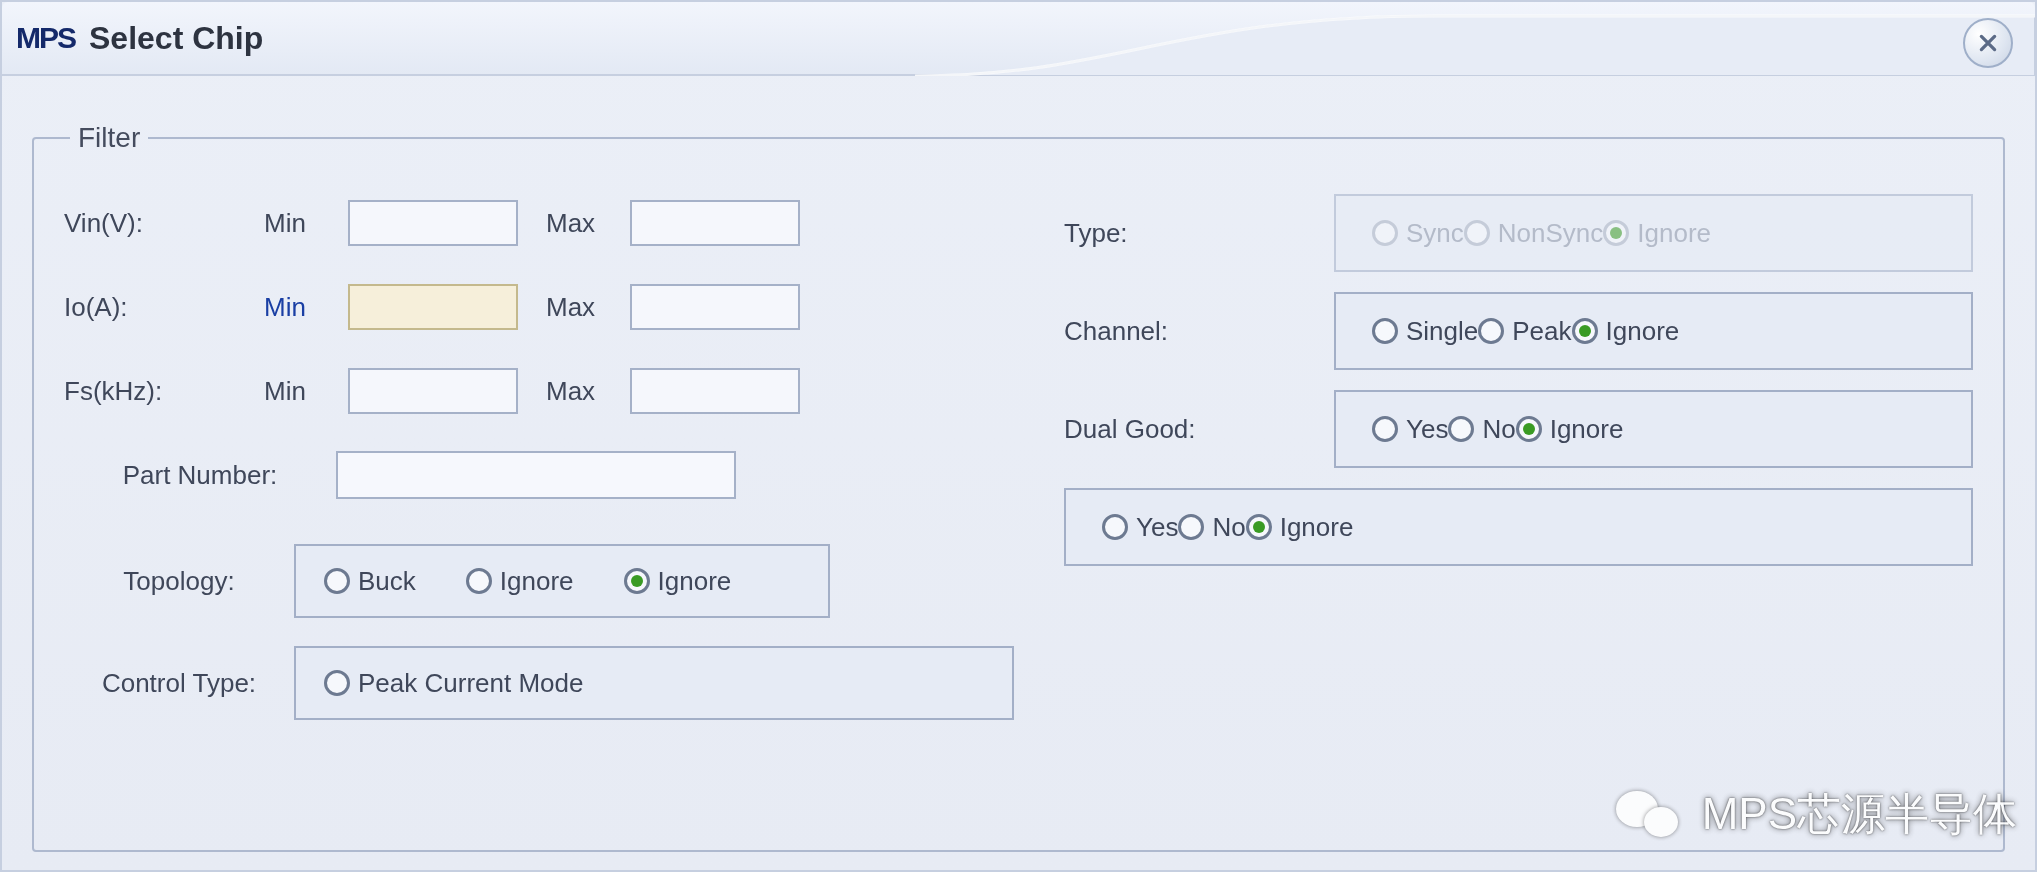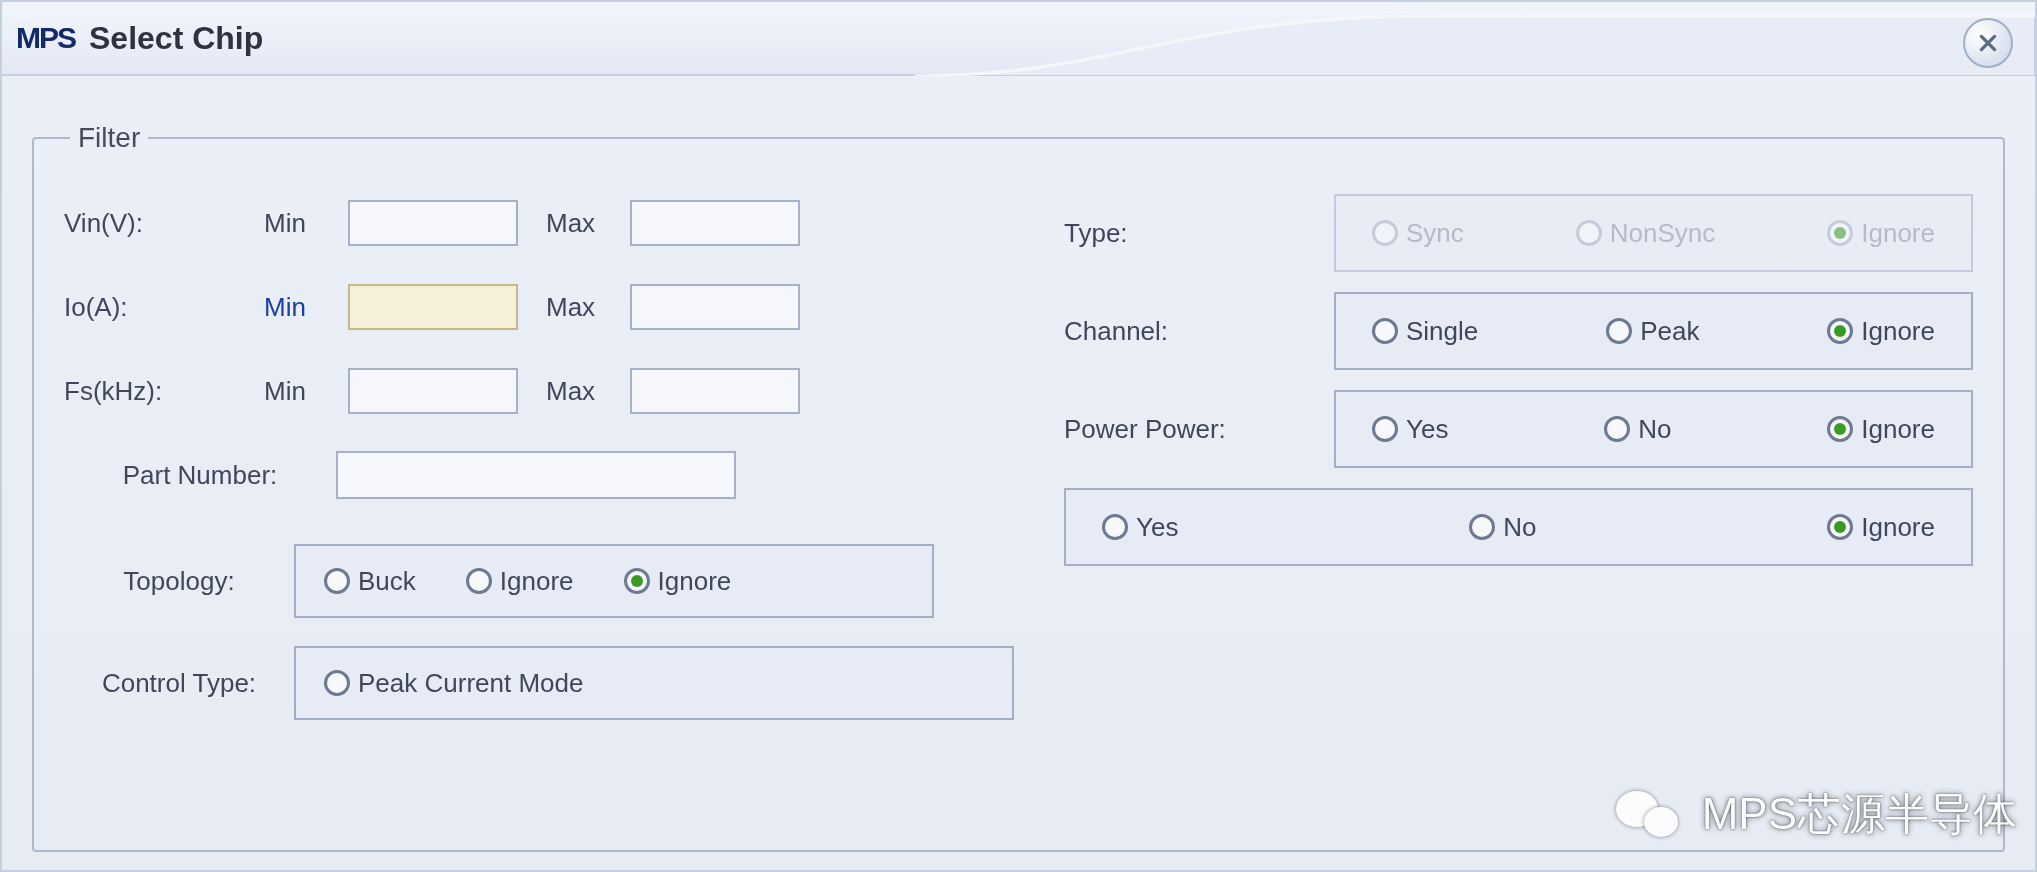--- a/index.html
+++ b/index.html
@@ -151,21 +151,21 @@
     display: flex;
     align-items: center;
     gap: 20px;
     border: 2px solid #a3afc7;
     padding: 16px 28px;
     min-height: 74px;
     box-sizing: border-box;
     background: #e6ebf5;
   }
   .radio-box.wideL {
-    width: 640px;
+    width: 536px;
     justify-content: flex-start;
     gap: 50px;
   }
   .radio-box.ctrl {
     width: 720px;
     justify-content: flex-start;
     gap: 50px;
   }
   .right-row {
     display: flex;
@@ -174,27 +174,25 @@
   .right-lbl {
     width: 236px;
     text-align: left;
     padding-right: 34px;
     color: #3f475a;
   }
   .right-box {
     flex: 1;
     display: flex;
     align-items: center;
-    justify-content: space-between;
     border: 2px solid #a3afc7;
     padding: 16px 36px;
     min-height: 78px;
     box-sizing: border-box;
     background: #e6ebf5;
-    gap: 17px;
   }
   .right-box.disabled { opacity: 0.55; }
   .radio-item {
     display: flex;
     align-items: center;
     gap: 8px;
     cursor: pointer;
     color: #3f475a;
   }
   .radio-item.disabled { cursor: default; color: #8892a5; }
@@ -367,21 +365,21 @@
                 <span class="radio-item selected">
                   <span class="dot">
                     <span class="inner"></span>
                   </span>
                   <span>Ignore</span>
                 </span>
               </div>
           </div>
 
           <div class="right-row">
-            <span class="right-lbl">Power Power:</span>
+            <span class="right-lbl">Dual Good:</span>
             <div class="right-box">
                 <span class="radio-item">
                   <span class="dot"></span>
                   <span>Yes</span>
                 </span>
                 <span class="radio-item">
                   <span class="dot"></span>
                   <span>No</span>
                 </span>
                 <span class="radio-item selected">

